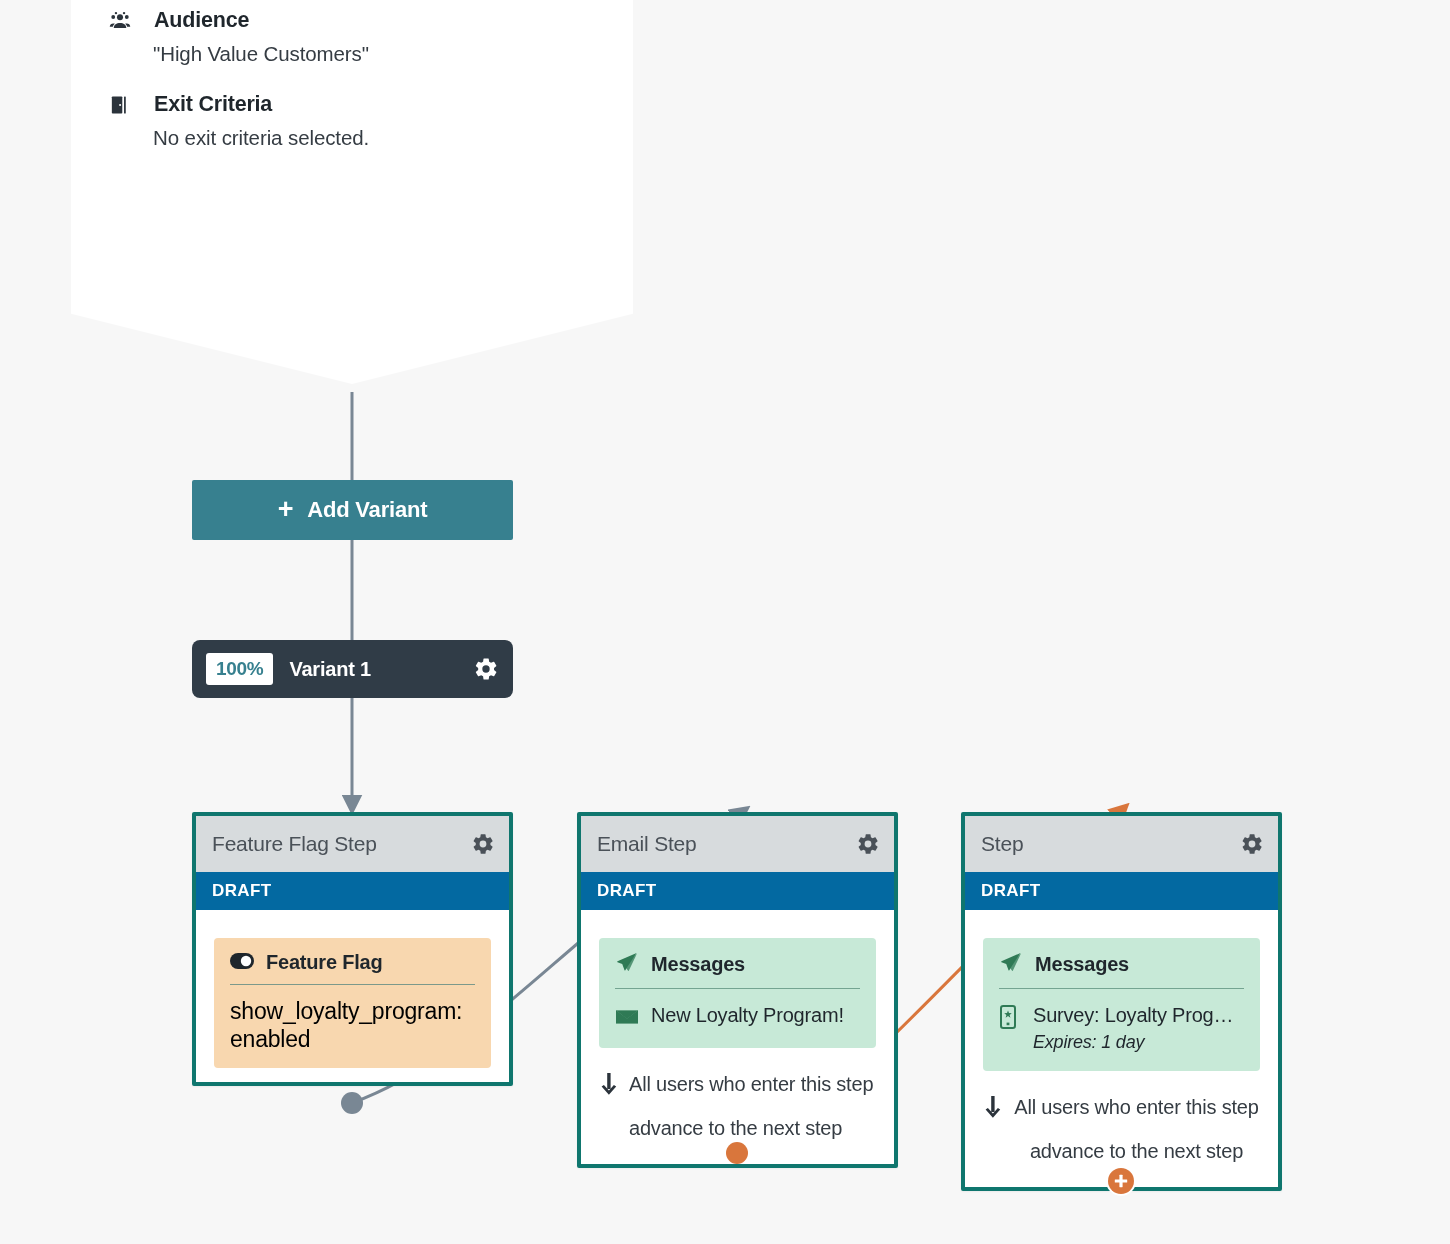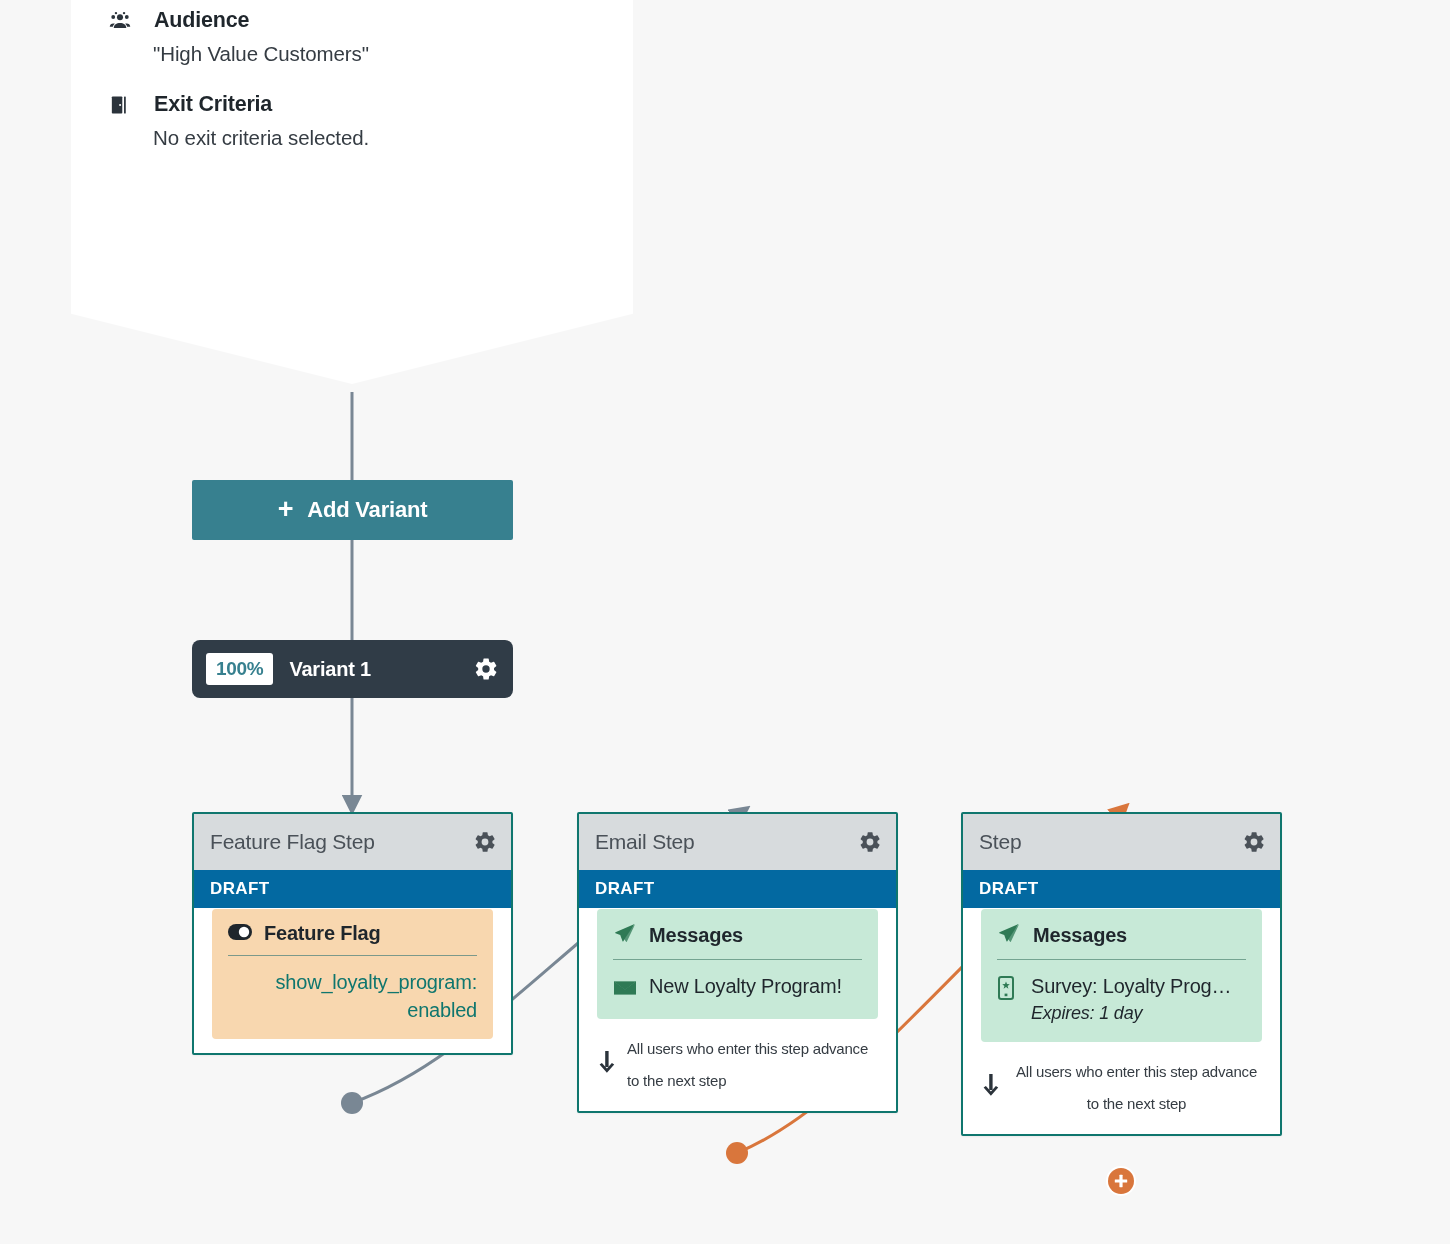--- a/index.html
+++ b/index.html
@@ -109,21 +109,21 @@
     margin-left: 16px;
     letter-spacing: -0.2px;
     flex: 1;
   }
   .variant-gear { display: flex; align-items: center; cursor: pointer; }
 
   
   .step-card {
     position: absolute;
     background: #ffffff;
-    border: 2px solid #0f766e;
+    border: 4px solid #0f766e;
     border-radius: 2px;
     box-shadow: 0 1px 2px rgba(0,0,0,0.05);
     overflow: hidden;
   }
   .card-header {
     background: #d7dbdd;
     height: 56px;
     display: flex;
     align-items: center;
     padding: 0 14px 0 16px;
@@ -142,21 +142,21 @@
     display: flex;
     align-items: center;
     padding: 0 16px;
   }
   .card-status span {
     color: #ffffff;
     font-weight: bold;
     font-size: 17px;
     letter-spacing: 0.4px;
   }
-  .card-body { padding: 1px 18px 14px 18px; }
+  .card-body { padding: 28px 18px 14px 18px; }
 
   .chip {
     border-radius: 4px;
     padding: 13px 16px 15px 16px;
   }
   .chip.flag { background: #f8d7af; }
   .chip.msg  { background: #c7e9d7; }
 
   .chip-head {
     display: flex;
@@ -178,34 +178,33 @@
     font-size: 20px;
     line-height: 28px;
     color: #1f262c;
     letter-spacing: -0.2px;
   }
   .chip-line .ico { flex: 0 0 22px; margin-top: 4px; }
   .chip-text-block { display: flex; flex-direction: column; }
   .chip-sub { font-style: italic; font-size: 18px; line-height: 27px; color: #1f262c; }
 
   .flag-value {
-    font-size: 20px;
+    font-size: 23px;
     line-height: 28px;
-    color: #0f766e;
-    letter-spacing: -0.2px;
-    text-align: right;
+    color: #000000;
+    letter-spacing: -0.2px;
   }
 
   .advance-note {
     display: flex;
-    align-items: center;
+    align-items: flex-start;
     gap: 10px;
     margin-top: 14px;
-    font-size: 15px;
-    line-height: 32px;
+    font-size: 20px;
+    line-height: 44px;
     color: #353c43;
     letter-spacing: -0.2px;
   }
   .advance-note .ico { flex: 0 0 20px; margin-top: 5px; }
   .advance-note.centered { justify-content: center; text-align: center; }
 
   
   .handle {
     position: absolute;
     border-radius: 50%;

